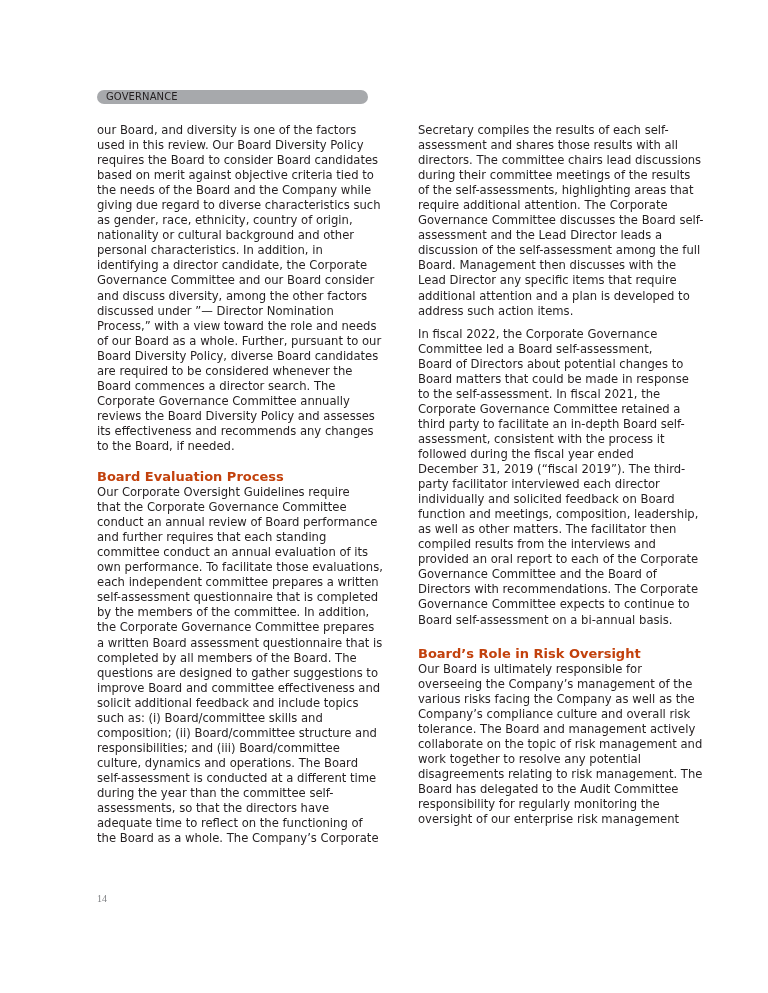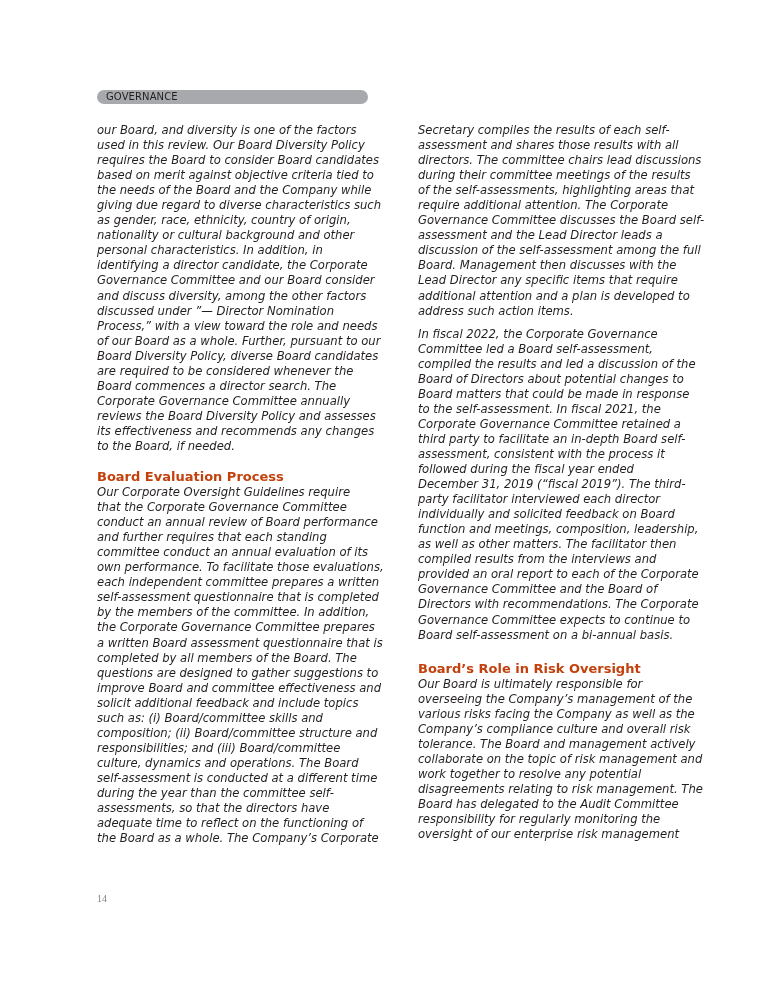--- a/index.html
+++ b/index.html
@@ -6,21 +6,21 @@
     body { width: 768px; height: 993px; position: relative; overflow: hidden;
            font-family: "DejaVu Sans", "Liberation Sans", sans-serif; color: #231f20; }
     .header-bar { position: absolute; left: 97px; top: 90px; width: 271px; height: 14px;
                   background: #a7a9ac; border-radius: 7px; }
     .header-label { position: absolute; left: 9px; top: 1px; font-size: 10px; line-height: 12px;
                     color: #231f20; letter-spacing: 0.1px; }
     .col { position: absolute; top: 123px; font-size: 11.6px; line-height: 15.05px; }
     .col.left { left: 97px; width: 280px; }
     .col.right { left: 418px; width: 280px; }
     .line { display: block; white-space: nowrap; }
-    .para { margin: 0 0 8px 0; font-style: italic; }
+    .para { margin: 0 0 8px 0; }
     .heading { color: #c2410c; font-size: 13px; font-weight: bold; line-height: 17px; display: block;
                white-space: nowrap; }
     .left .heading { margin-top: 14px; }
     .right .heading { margin-top: 17px; }
     .page-num { position: absolute; left: 97px; top: 893px; font-size: 10px; color: #808285;
                 font-family: "Liberation Serif", serif; }
   </style>
 </head>
 <body>
 
@@ -94,21 +94,20 @@
       <span class="line">assessment and the Lead Director leads a</span>
       <span class="line">discussion of the self-assessment among the full</span>
       <span class="line">Board. Management then discusses with the</span>
       <span class="line">Lead Director any specific items that require</span>
       <span class="line">additional attention and a plan is developed to</span>
       <span class="line">address such action items.</span>
     </div>
   <div class="para">
       <span class="line">In fiscal 2022, the Corporate Governance</span>
       <span class="line">Committee led a Board self-assessment,</span>
-      <span class="line">compiled the results and led a discussion of the</span>
       <span class="line">Board of Directors about potential changes to</span>
       <span class="line">Board matters that could be made in response</span>
       <span class="line">to the self-assessment. In fiscal 2021, the</span>
       <span class="line">Corporate Governance Committee retained a</span>
       <span class="line">third party to facilitate an in-depth Board self-</span>
       <span class="line">assessment, consistent with the process it</span>
       <span class="line">followed during the fiscal year ended</span>
       <span class="line">December 31, 2019 (“fiscal 2019”). The third-</span>
       <span class="line">party facilitator interviewed each director</span>
       <span class="line">individually and solicited feedback on Board</span>

